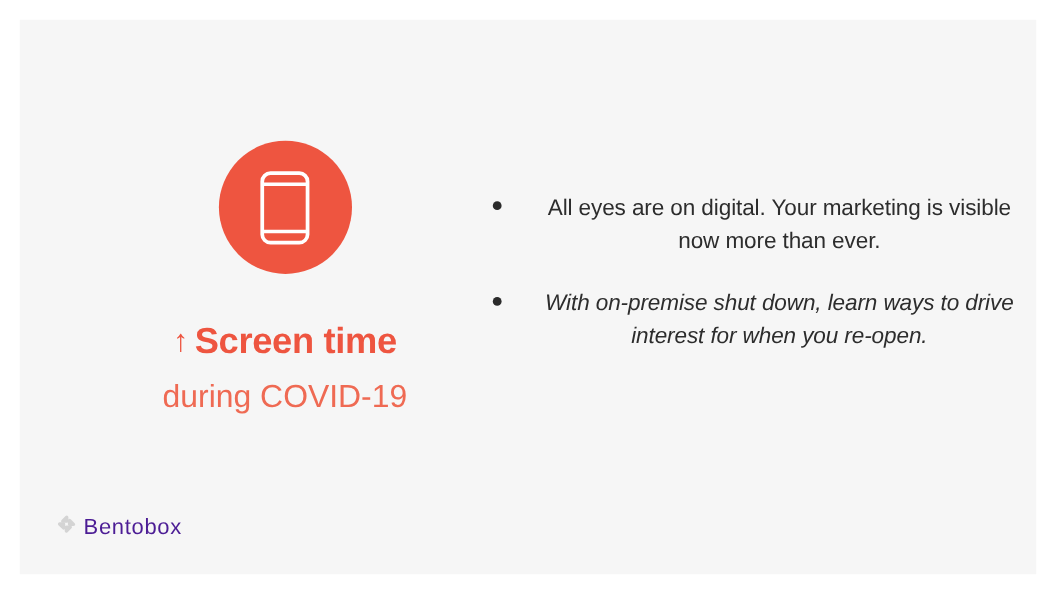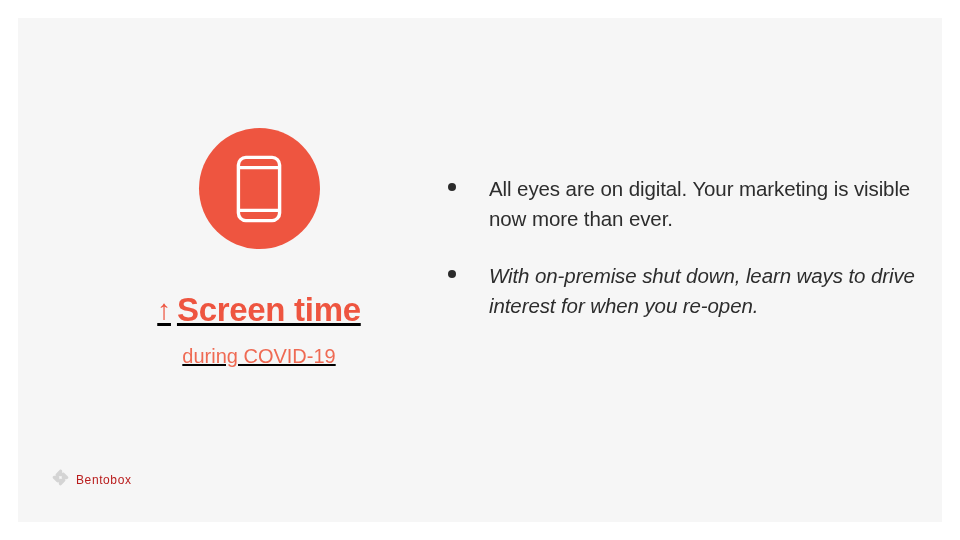--- a/index.html
+++ b/index.html
@@ -31,21 +31,20 @@
     background: #f6f6f6;
   }
 
   
   #left-column {
     position: absolute;
     left: 60px;
     top: 110px;
     width: 362px;
     text-align: center;
-    text-decoration: underline;
   }
 
   #icon-badge {
     width: 121px;
     height: 121px;
     border-radius: 50%;
     background: #ee5540;
     margin: 0 auto;
     display: flex;
     align-items: center;
@@ -68,37 +67,38 @@
     font-size: 28px;
     font-weight: bold;
     margin-right: 6px;
     position: relative;
     top: -2px;
   }
 
   #subheadline {
     margin-top: 16px;
     color: #ef6a53;
-    font-size: 20px;
+    font-size: 29px;
     font-weight: normal;
     line-height: 1.2;
   }
 
   
   #bullet-list {
     position: absolute;
     left: 430px;
     top: 156px;
     width: 480px;
   }
 
   .bullet-item {
     display: flex;
     align-items: flex-start;
     margin-bottom: 28px;
+    text-align: center;
   }
   .bullet-item:last-child { margin-bottom: 0; font-style: italic; }
 
   .bullet-dot {
     flex: 0 0 auto;
     width: 8px;
     height: 8px;
     border-radius: 50%;
     background: #2b2b2b;
     margin-top: 9px;
@@ -118,22 +118,22 @@
     position: absolute;
     left: 34px;
     bottom: 32px;
     display: flex;
     align-items: center;
   }
 
   #logo-mark { margin-right: 7px; display: block; }
 
   #logo-text {
-    color: #b91c1c;
-    font-size: 12px;
+    color: #4c1d95;
+    font-size: 20px;
     letter-spacing: 0.6px;
     line-height: 1;
   }
 </style>
 </head>
 <body>
 
 <div id="slide">
 
   <div id="card">

